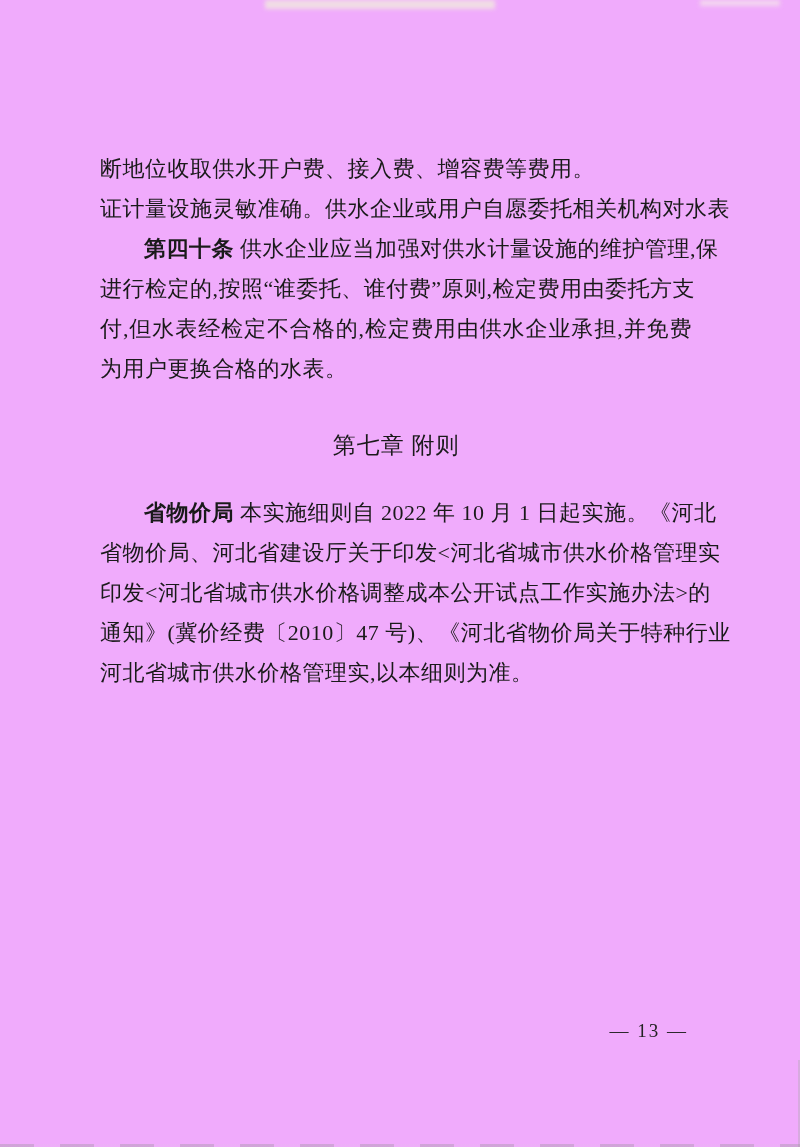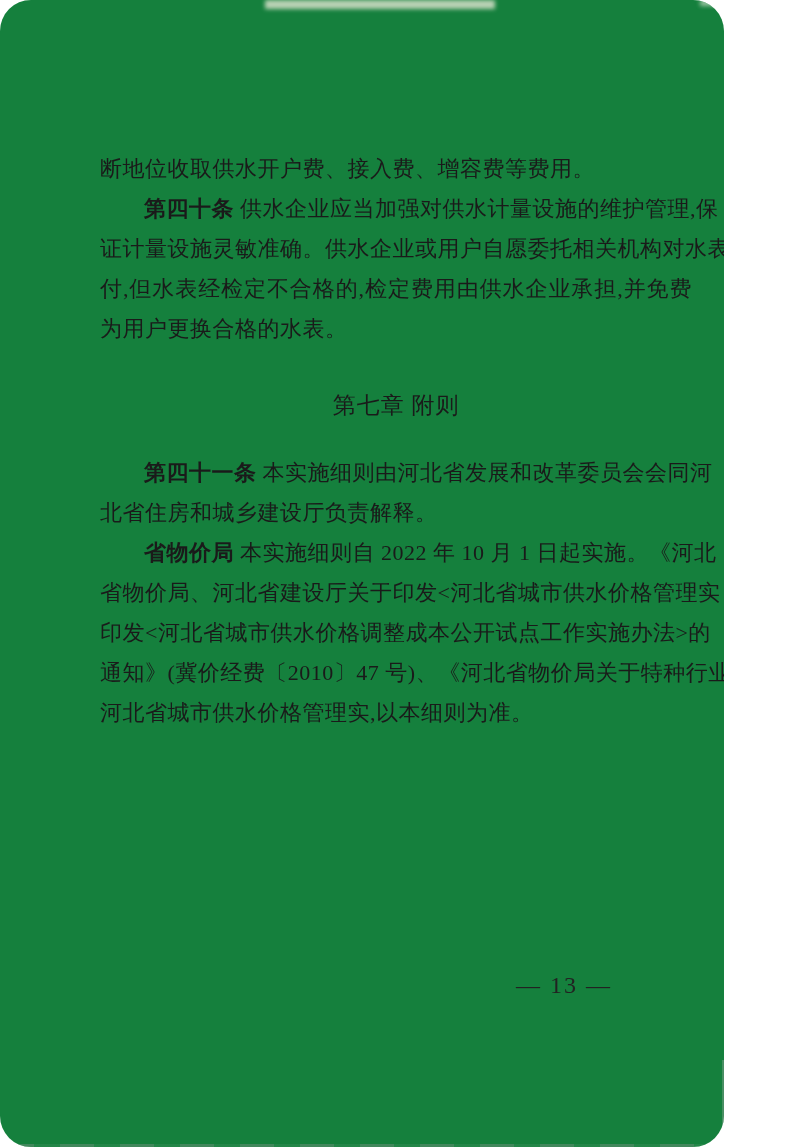--- a/index.html
+++ b/index.html
@@ -3,25 +3,24 @@
 <meta charset="utf-8">
 <style>
   html, body { margin: 0; padding: 0; }
   body {
     width: 800px; height: 1147px;
     background: #ffffff;
     font-family: "Liberation Serif", "DejaVu Serif", serif;
   }
   .page {
     position: relative;
-    width: 724px; height: 1147px;
-    background: #15803d;
+    width: 800px; height: 1147px;
+    background: #f0abfc;
     color: #1a1a1a;
     overflow: hidden;
-    border-radius: 31px;
   }
   
   .artifact { position: absolute; pointer-events: none; }
   .top-smudge {
     left: 265px; top: 0; width: 230px; height: 9px;
     background: #f1eedd; opacity: .75; filter: blur(2px);
   }
   .top-smudge2 {
     left: 700px; top: 0; width: 80px; height: 6px;
     background: #f5f2e6; opacity: .6; filter: blur(2px);
@@ -56,48 +55,45 @@
   .b { font-weight: bold; }
   .heading {
     font-weight: normal;
     text-align: center;
     font-size: 23px;
     margin: 37px 0 27px 0;
     letter-spacing: 1px;
   }
   .page-number {
     position: absolute;
-    top: 972px;
+    top: 1020px;
     right: 112px;
-    font-size: 24px;
+    font-size: 19px;
     letter-spacing: 2px;
     color: #222222;
   }
 </style>
 </head>
 <body>
 
 <div class="page">
   <div class="artifact top-smudge"></div>
   <div class="artifact top-smudge2"></div>
   <div class="doc" id="doc">
       <div class="para">
         <div class="line last">断地位收取供水开户费、接入费、增容费等费用。</div>
       </div>
       <div class="para">
+        <div class="line">证计量设施灵敏准确。供水企业或用户自愿委托相关机构对水表</div>
         <div class="line indent"><span class="b">第四十条</span> 供水企业应当加强对供水计量设施的维护管理,保</div>
-        <div class="line">证计量设施灵敏准确。供水企业或用户自愿委托相关机构对水表</div>
+        <div class="line">进行检定的,按照“谁委托、谁付费”原则,检定费用由委托方支</div>
         <div class="line">付,但水表经检定不合格的,检定费用由供水企业承担,并免费</div>
         <div class="line last">为用户更换合格的水表。</div>
       </div>
       <div class="heading">第七章 附则</div>
-      <div class="para">
-        <div class="line indent"><span class="b">第四十一条</span> 本实施细则由河北省发展和改革委员会会同河</div>
-        <div class="line last">北省住房和城乡建设厅负责解释。</div>
-      </div>
       <div class="para">
         <div class="line indent"><span class="b">省物价局</span> 本实施细则自 2022 年 10 月 1 日起实施。《河北</div>
         <div class="line">省物价局、河北省建设厅关于印发&lt;河北省城市供水价格管理实</div>
         <div class="line">印发&lt;河北省城市供水价格调整成本公开试点工作实施办法&gt;的</div>
         <div class="line">通知》(冀价经费〔2010〕47 号)、《河北省物价局关于特种行业</div>
         <div class="line last">河北省城市供水价格管理实,以本细则为准。</div>
       </div>
     </div>
   <div class="page-number">— 13 —</div>
   <div class="artifact right-edge"></div>

